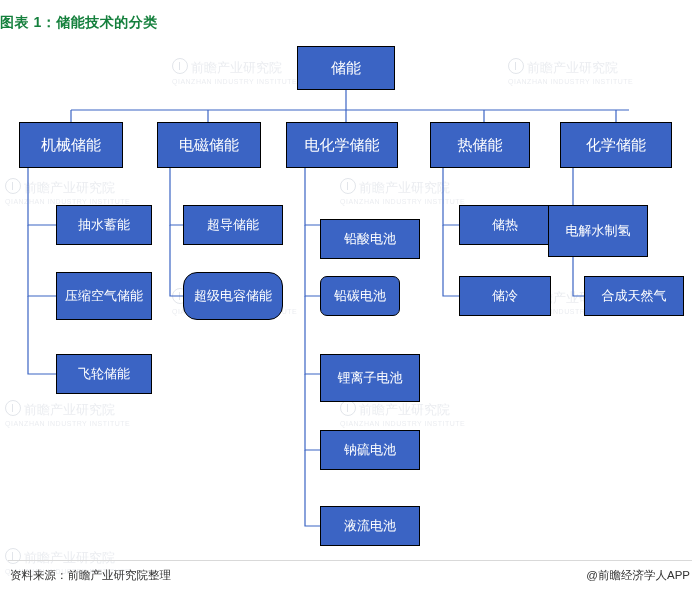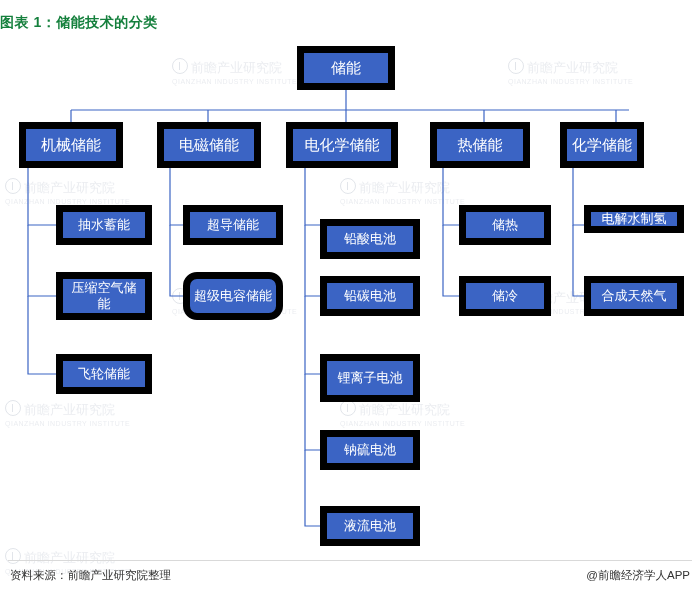--- a/index.html
+++ b/index.html
@@ -69,21 +69,21 @@
   }
   svg.connectors {
     position: absolute;
     left: 0; top: 0;
     width: 700px;
     height: 593px;
   }
   .node {
     position: absolute;
     background: #3b64c4;
-    border: 7px solid #000000;
+    border: 1px solid #000000;
     color: #ffffff;
     display: flex;
     align-items: center;
     justify-content: center;
     text-align: center;
     box-sizing: border-box;
     line-height: 1.25;
     padding: 2px 4px;
   }
   .node.root { font-size: 15px; }
@@ -201,21 +201,21 @@
   </div>
   <div class="node lvl1" style="left:157px; top:122px; width:104px; height:46px;">
     <span>电磁储能</span>
   </div>
   <div class="node lvl1" style="left:286px; top:122px; width:112px; height:46px;">
     <span>电化学储能</span>
   </div>
   <div class="node lvl1" style="left:430px; top:122px; width:100px; height:46px;">
     <span>热储能</span>
   </div>
-  <div class="node lvl1" style="left:560px; top:122px; width:84px; height:46px;">
+  <div class="node lvl1" style="left:560px; top:122px; width:112px; height:46px;">
     <span>化学储能</span>
   </div>
 
   <div class="node lvl2" style="left:56px; top:205px; width:96px; height:40px;">
     <span>抽水蓄能</span>
   </div>
   <div class="node lvl2" style="left:56px; top:272px; width:96px; height:48px;">
     <span>压缩空气储能</span>
   </div>
   <div class="node lvl2" style="left:56px; top:354px; width:96px; height:40px;">
@@ -225,41 +225,41 @@
   <div class="node lvl2" style="left:183px; top:205px; width:100px; height:40px;">
     <span>超导储能</span>
   </div>
   <div class="node lvl2" style="left:183px; top:272px; width:100px; height:48px;border-radius:14px;">
     <span>超级电容储能</span>
   </div>
 
   <div class="node lvl2" style="left:320px; top:219px; width:100px; height:40px;">
     <span>铅酸电池</span>
   </div>
-  <div class="node lvl2" style="left:320px; top:276px; width:100px; height:40px;">
+  <div class="node lvl2" style="left:320px; top:276px; width:80px; height:40px;border-radius:7px;">
     <span>铅碳电池</span>
   </div>
   <div class="node lvl2" style="left:320px; top:354px; width:100px; height:48px;">
     <span>锂离子电池</span>
   </div>
   <div class="node lvl2" style="left:320px; top:430px; width:100px; height:40px;">
     <span>钠硫电池</span>
   </div>
   <div class="node lvl2" style="left:320px; top:506px; width:100px; height:40px;">
     <span>液流电池</span>
   </div>
 
   <div class="node lvl2" style="left:459px; top:205px; width:92px; height:40px;">
     <span>储热</span>
   </div>
   <div class="node lvl2" style="left:459px; top:276px; width:92px; height:40px;">
     <span>储冷</span>
   </div>
 
-  <div class="node lvl2" style="left:584px; top:205px; width:100px; height:28px;justify-content:center;">
+  <div class="node lvl2" style="left:548px; top:205px; width:100px; height:52px;justify-content:center;">
     <span>电解水制氢</span>
   </div>
   <div class="node lvl2" style="left:584px; top:276px; width:100px; height:40px;">
     <span>合成天然气</span>
   </div>
 
   <div class="footer-rule"></div>
   <div class="footer-note">资料来源：前瞻产业研究院整理</div>
   <div class="footer-brand">@前瞻经济学人APP</div>
 

